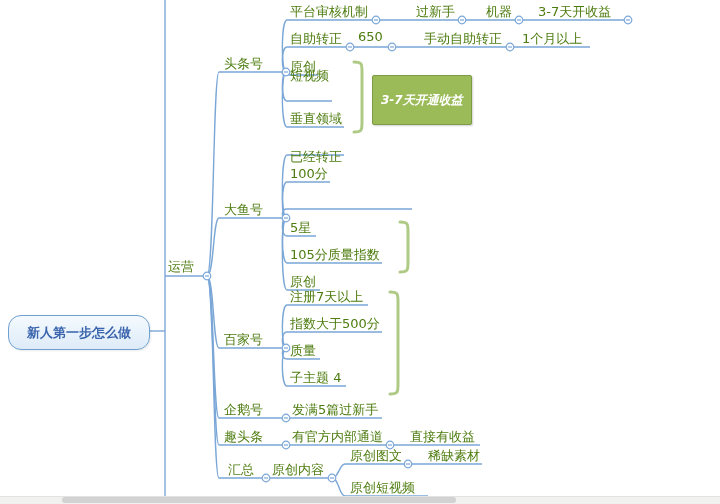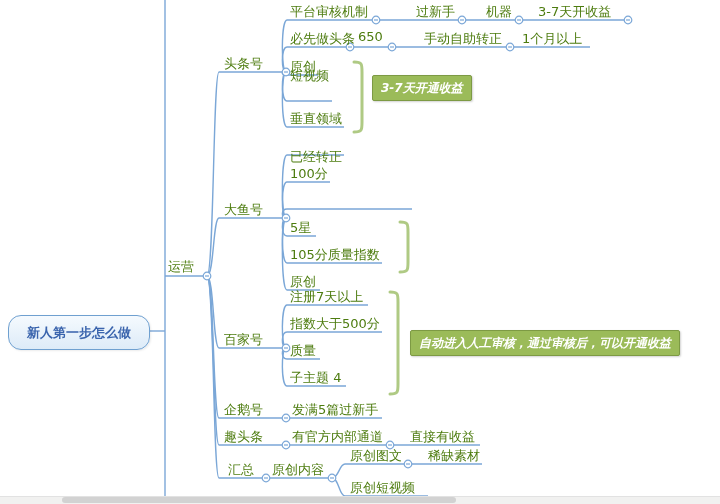--- a/index.html
+++ b/index.html
@@ -7,21 +7,21 @@
           font-family:"DejaVu Sans",sans-serif;}
   .t{position:absolute;font-size:13px;color:#4d7c0f;white-space:nowrap;line-height:15px;}
   .root-node{position:absolute;left:8px;top:315px;width:140px;height:33px;
              background:linear-gradient(180deg,#F5FAFE,#DDEBF8);
              border:1px solid #6FA0D0;border-radius:13px;
              display:flex;align-items:center;justify-content:center;
              color:#3A64AD;font-size:13px;font-weight:600;
              box-shadow:1px 1px 2px rgba(0,0,0,.08);}
   .callout{position:absolute;background:#9BBB59;border:1px solid #7D9A44;color:#ffffff;
            font-size:12px;font-weight:bold;font-style:italic;line-height:16px;
-           padding:4px 8px;white-space:nowrap;border-radius:2px;
+           padding:16px 8px;white-space:nowrap;border-radius:2px;
            box-shadow:1px 1px 2px rgba(0,0,0,.18);}
   #lines{position:absolute;left:0;top:0;}
   .sb-track{position:absolute;left:0;top:496px;width:720px;height:8px;background:#f1f1f0;
             border-top:1px solid #e2e2e2;box-sizing:border-box;}
   .sb-thumb{position:absolute;left:62px;top:497px;width:394px;height:6px;background:#d2d2d2;border-radius:3px;}
 </style>
 </head>
 <body>
 
 <div id="canvas">
@@ -109,21 +109,21 @@
   <div class="t" style="left:224px;top:332px">百家号</div>
   <div class="t" style="left:224px;top:402px">企鹅号</div>
   <div class="t" style="left:224px;top:429px">趣头条</div>
   <div class="t" style="left:228px;top:462px">汇总</div>
 
   <div class="t" style="left:290px;top:4px">平台审核机制</div>
   <div class="t" style="left:416px;top:4px">过新手</div>
   <div class="t" style="left:486px;top:4px">机器</div>
   <div class="t" style="left:538px;top:4px">3-7天开收益</div>
 
-  <div class="t" style="left:290px;top:31px">必先做头条</div>
+  <div class="t" style="left:290px;top:31px">自助转正</div>
   <div class="t" style="left:358px;top:29px">650</div>
   <div class="t" style="left:424px;top:31px">手动自助转正</div>
   <div class="t" style="left:522px;top:31px">1个月以上</div>
 
   <div class="t" style="left:290px;top:59px">原创</div>
   <div class="t" style="left:290px;top:68px">短视频</div>
   <div class="t" style="left:290px;top:111px">垂直领域</div>
 
   <div class="t" style="left:290px;top:149px">已经转正</div>
   <div class="t" style="left:290px;top:166px">100分</div>
@@ -139,18 +139,17 @@
   <div class="t" style="left:292px;top:402px">发满5篇过新手</div>
   <div class="t" style="left:292px;top:429px">有官方内部通道</div>
   <div class="t" style="left:410px;top:429px">直接有收益</div>
 
   <div class="t" style="left:272px;top:462px">原创内容</div>
   <div class="t" style="left:350px;top:448px">原创图文</div>
   <div class="t" style="left:428px;top:448px">稀缺素材</div>
   <div class="t" style="left:350px;top:480px">原创短视频</div>
 
   <div class="callout" style="left:372px;top:75px">3-7天开通收益</div>
-  <div class="callout" style="left:410px;top:330px">自动进入人工审核，通过审核后，可以开通收益</div>
 
   <div class="sb-track"></div>
   <div class="sb-thumb"></div>
 
 </div>
 
 </body></html>

